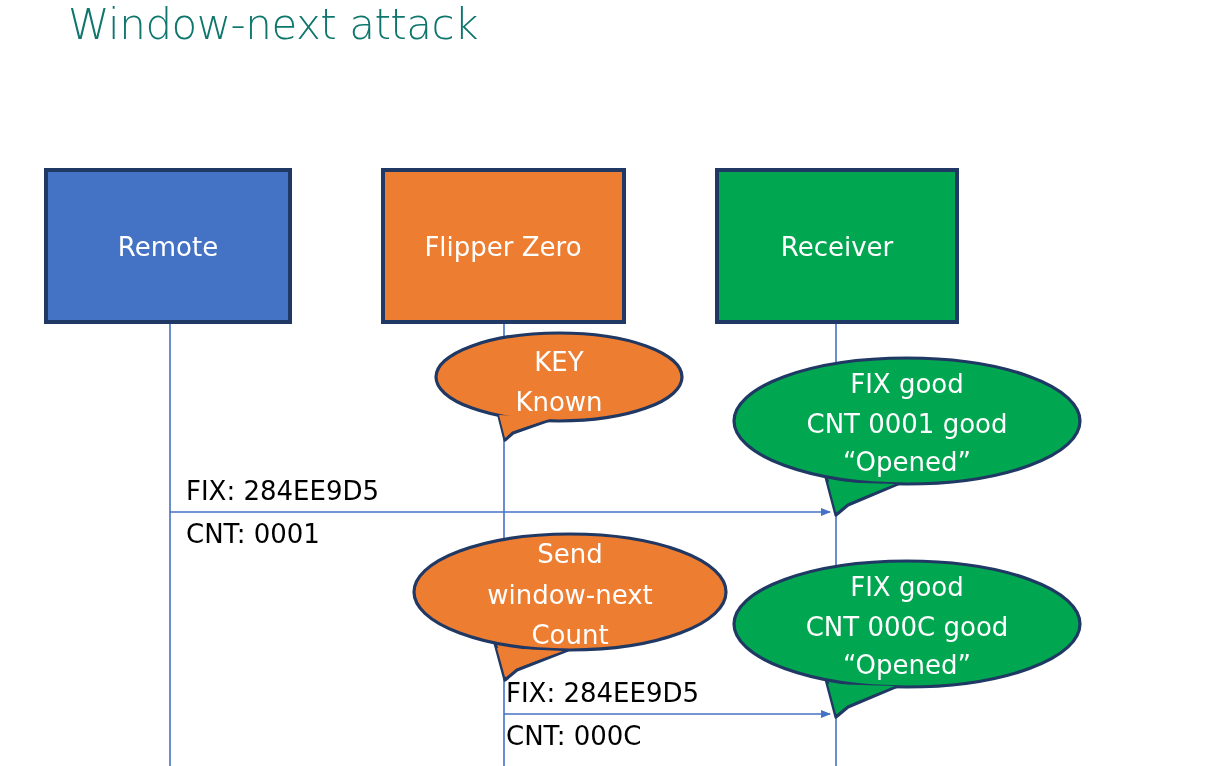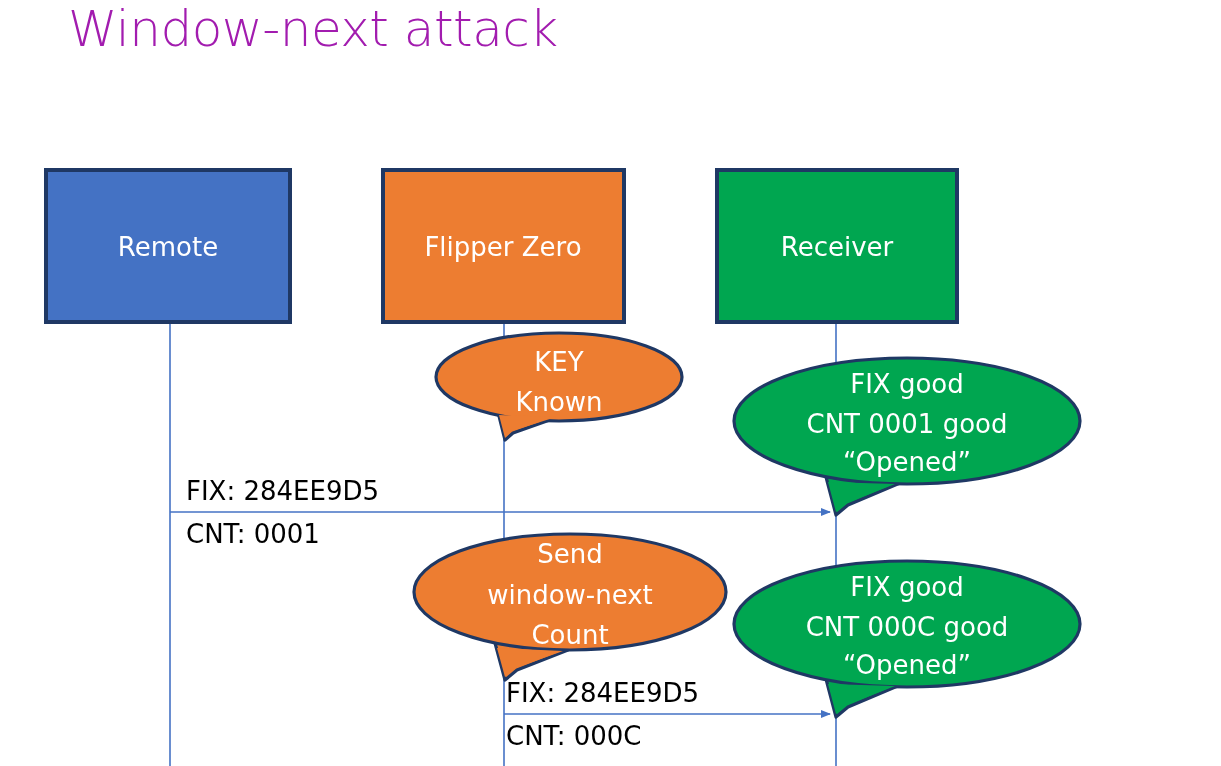--- a/index.html
+++ b/index.html
@@ -18,23 +18,23 @@
     width: 1221px;
     height: 766px;
     background: #ffffff;
   }
   #slide-title {
     position: absolute;
     left: 68px;
     top: 2px;
     font-family: "DejaVu Sans", sans-serif;
     font-weight: 300;
-    font-size: 50px;
+    font-size: 42px;
     line-height: 1.1;
-    color: #a21caf;
+    color: #0f766e;
     letter-spacing: -0.5px;
     white-space: nowrap;
   }
   .diagram {
     position: absolute;
     left: 0;
     top: 0;
   }
   .box-label {
     font-family: "DejaVu Sans", sans-serif;

